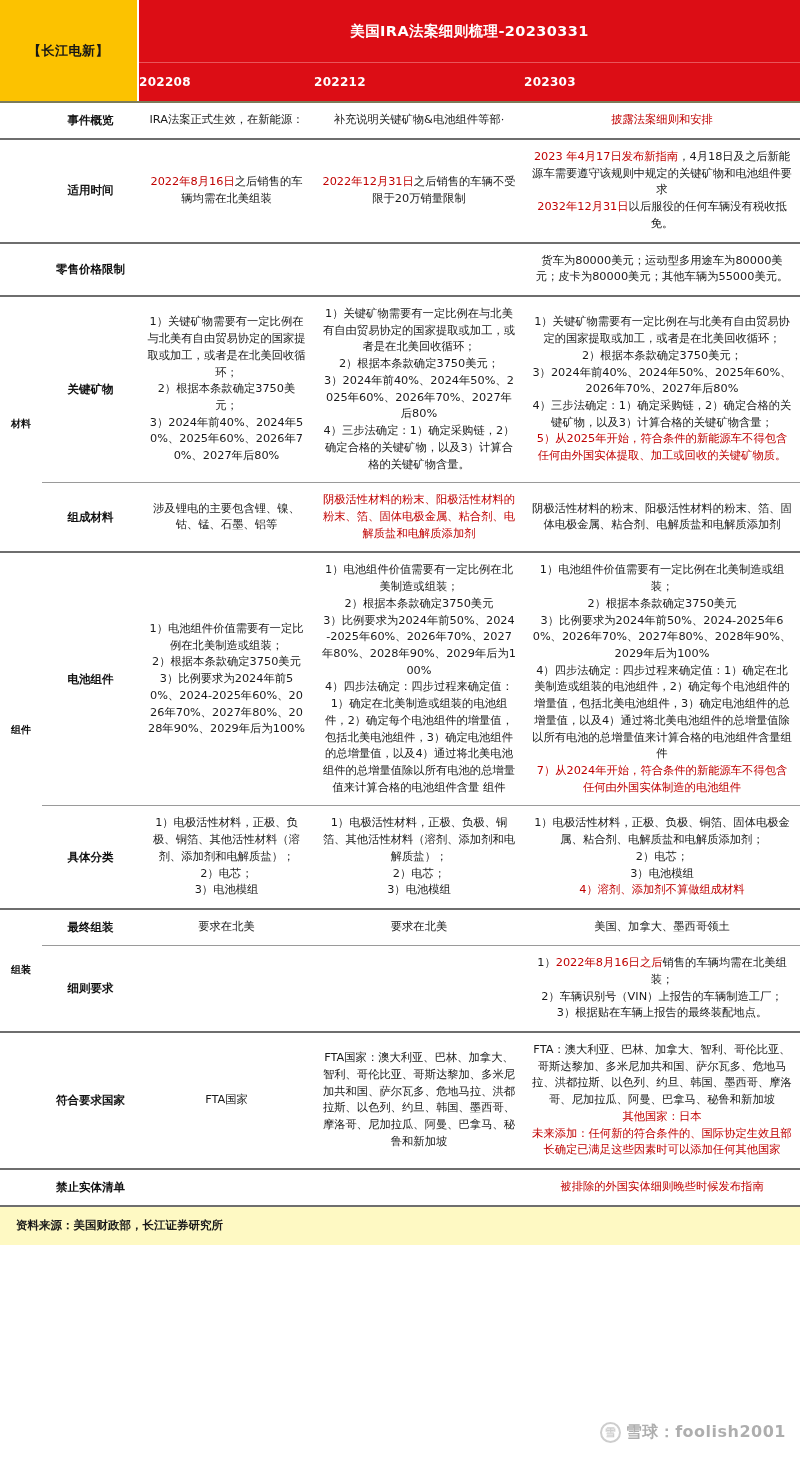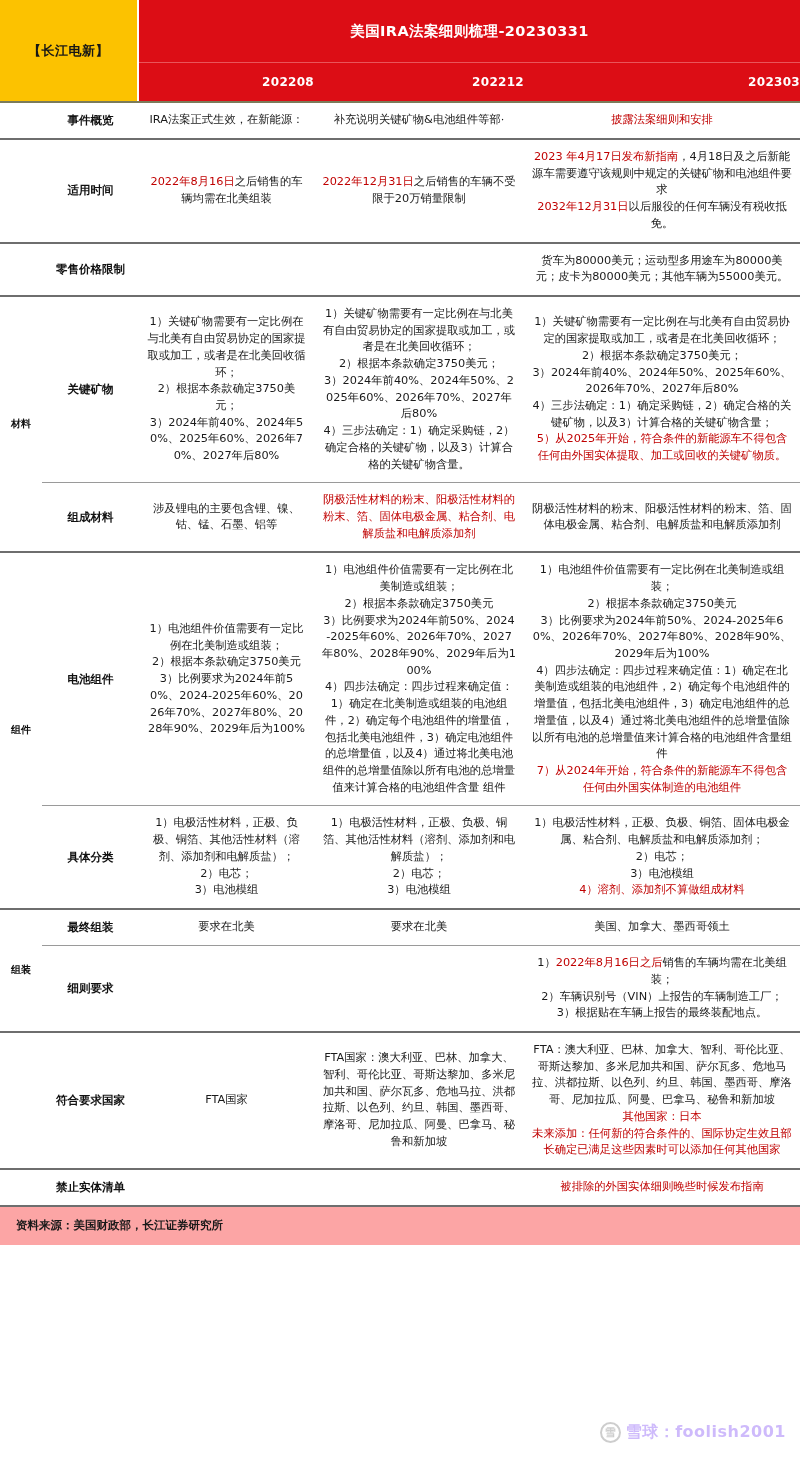--- a/index.html
+++ b/index.html
@@ -69,21 +69,21 @@
   .period-band{
     flex:1 1 auto;
     display:flex;
     align-items:center;
     box-sizing:border-box;
   }
   .period-cell{
     color:#ffffff;
     font-size:12px;
     font-weight:bold;
-    text-align:right;
+    text-align:left;
     letter-spacing:.3px;
     box-sizing:border-box;
   }
   .p1{width:175px;flex:0 0 175px;}
   .p2{width:210px;flex:0 0 210px;}
   .p3{flex:1 1 auto;}
 
   
   table.grid{
     width:800px;
@@ -129,21 +129,21 @@
   .inner-sep{ border-top:1px solid #9a9a9a !important; }
 
   .red{ color:#c00000; }
   .blk{ color:#1a1a1a; }
   p.ln{ margin:0; }
 
   
   .footer{
     width:800px;
     height:40px;
-    background:#fca5a5;
+    background:#fef9c3;
     border-top:2px solid #6e6e6e;
     display:flex;
     align-items:center;
     box-sizing:border-box;
     padding-left:16px;
   }
   .footer-text{
     font-size:11.5px;
     font-weight:bold;
     color:#1a1a1a;
@@ -164,21 +164,21 @@
   .wm-logo{
     width:21px;height:21px;border-radius:50%;
     border:2px solid #8a8a8a;
     display:flex;align-items:center;justify-content:center;
     font-size:11px;font-weight:bold;color:#8a8a8a;
     box-sizing:border-box;
   }
   .wm-text{
     font-size:16px;
     font-weight:bold;
-    color:#8b5cf6;
+    color:#404040;
     letter-spacing:.5px;
     white-space:nowrap;
   }
 </style>
 </head>
 <body>
 
 <div id="sheet">
 
   <div class="header">

